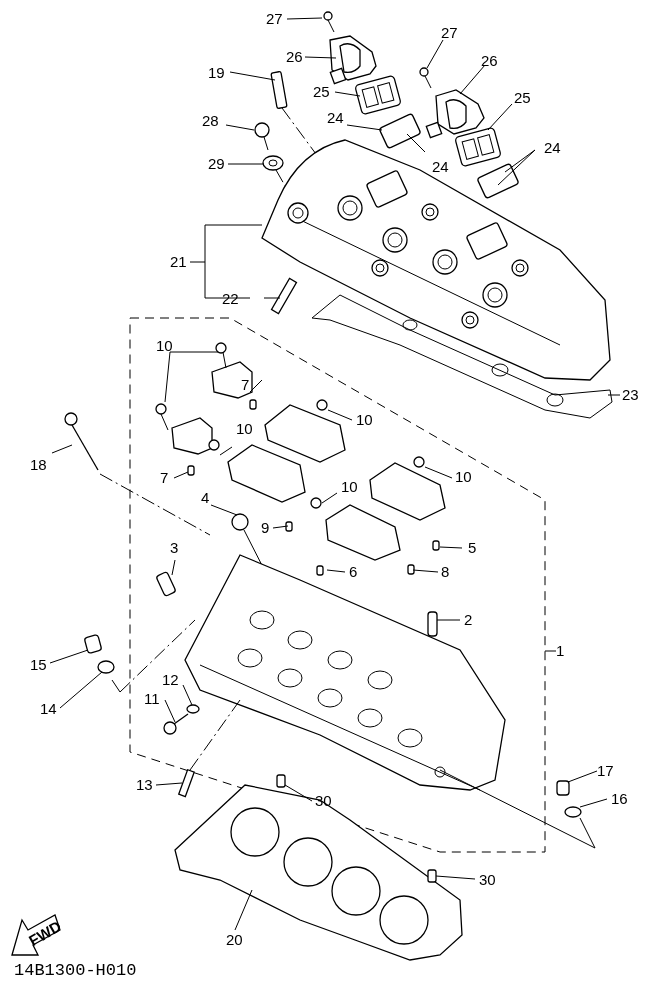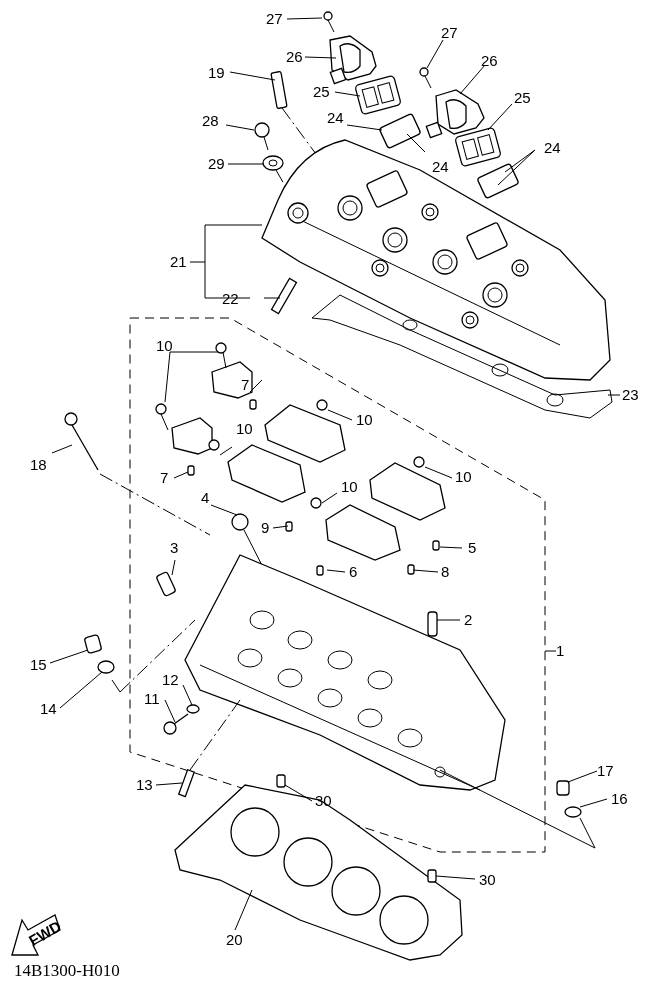--- a/index.html
+++ b/index.html
@@ -6,21 +6,21 @@
   body { width:669px; height:993px; position:relative; overflow:hidden;
          font-family:"Liberation Sans", sans-serif; color:#000; }
   #diagram { position:absolute; left:0; top:0; width:669px; height:993px; }
   .lbl { font-family:"Liberation Sans", sans-serif; font-size:15px; fill:#000; }
   .part { fill:#fff; stroke:#000; stroke-width:1.3; }
   .thin { fill:none; stroke:#000; stroke-width:1; }
   .leader { fill:none; stroke:#000; stroke-width:1; }
   .dash { fill:none; stroke:#000; stroke-width:1; stroke-dasharray:9 6; }
   .dashdot { fill:none; stroke:#000; stroke-width:1; stroke-dasharray:14 4 2 4; }
   #part-code { position:absolute; left:14px; top:961px; font-size:17px;
-               font-family:Liberation Serif, serif; }
+               font-family:Liberation Mono, monospace; }
 </style>
 </head>
 <body>
 
 <svg id="diagram" viewBox="0 0 669 993" xmlns="http://www.w3.org/2000/svg">
 
   <polyline class="dash" points="130,318 230,318 545,500 545,852 440,852 130,752 130,318"></polyline>
   <line class="leader" x1="545" y1="651" x2="556" y2="651"></line>
 
   <g>

